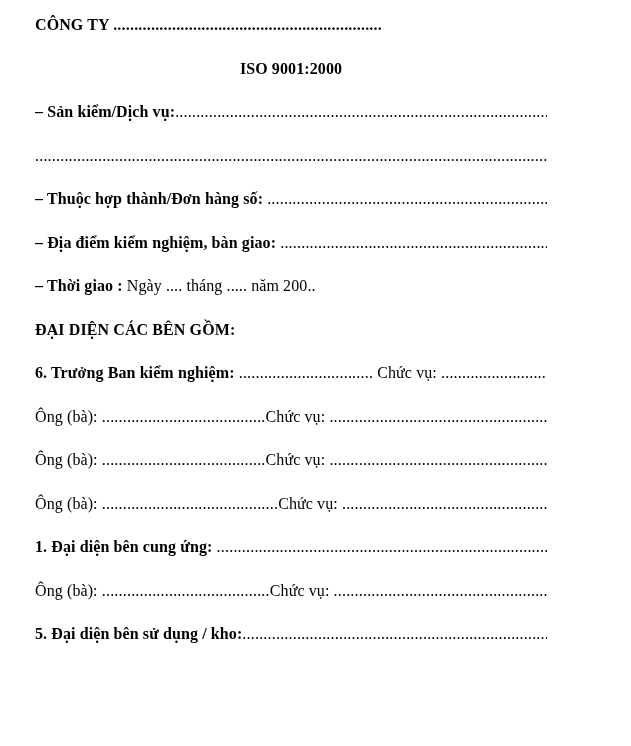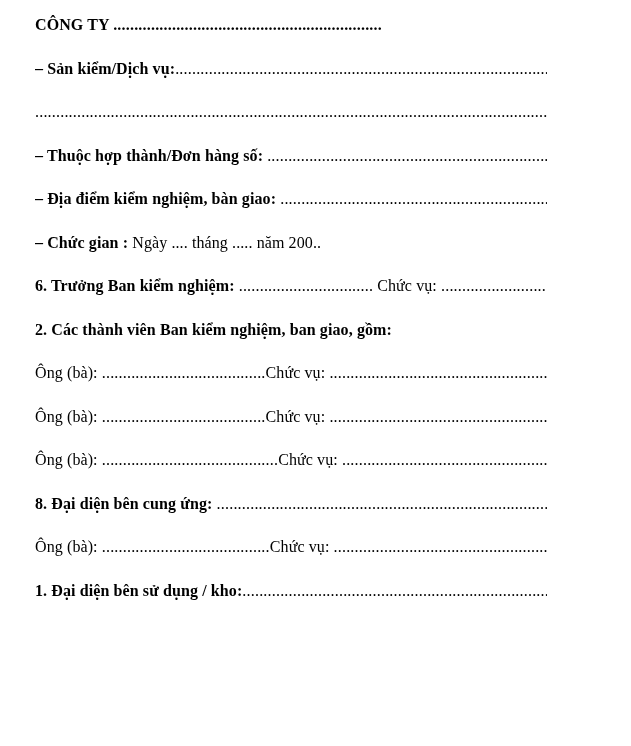--- a/index.html
+++ b/index.html
@@ -31,32 +31,33 @@
   .dots { letter-spacing: 0.2px; }
 </style>
 </head>
 <body style="background: rgb(255, 255, 255); color: rgb(0, 0, 0);">
 
 <div class="page">
   <div class="doc-body">
 
     <p class="line"><span class="bold">CÔNG TY </span><span class="bold dots">................................................................</span></p>
 
+    <p class="line center bold">ISO 9001:2000</p>
 
 
     <div id="form-body">
         <p class="line"><span class="bold ">– Sản kiểm/Dịch vụ:</span><span class="dots">..........................................................................................</span></p>
         <p class="line"><span class="dots">...............................................................................................................................</span></p>
         <p class="line"><span class="bold ">– Thuộc hợp thành/Đơn hàng số: </span><span class="dots">.....................................................................................</span></p>
         <p class="line"><span class="bold ">– Địa điểm kiểm nghiệm, bàn giao: </span><span class="dots">.................................................................</span></p>
-        <p class="line"><span class="bold ">– Chức gian : </span><span class="">Ngày .... tháng ..... năm 200..</span></p>
+        <p class="line"><span class="bold ">– Thời giao : </span><span class="">Ngày .... tháng ..... năm 200..</span></p>
+        <p class="line"><span class="bold ">ĐẠI DIỆN CÁC BÊN GỒM:</span></p>
         <p class="line"><span class="bold ">6. Trưởng Ban kiểm nghiệm: </span><span class="dots">................................</span><span class=""> Chức vụ: </span><span class="dots">.................................</span></p>
-        <p class="line"><span class="bold ">2. Các thành viên Ban kiểm nghiệm, ban giao, gồm:</span></p>
         <p class="line"><span class="">Ông (bà): </span><span class="dots">.......................................</span><span class="">Chức vụ: </span><span class="dots">.........................................................</span></p>
         <p class="line"><span class="">Ông (bà): </span><span class="dots">.......................................</span><span class="">Chức vụ: </span><span class="dots">.........................................................</span></p>
         <p class="line"><span class="">Ông (bà): </span><span class="dots">..........................................</span><span class="">Chức vụ: </span><span class="dots">.........................................................</span></p>
-        <p class="line"><span class="bold ">8. Đại diện bên cung ứng: </span><span class="dots">..........................................................................................</span></p>
+        <p class="line"><span class="bold ">1. Đại diện bên cung ứng: </span><span class="dots">..........................................................................................</span></p>
         <p class="line"><span class="">Ông (bà): </span><span class="dots">........................................</span><span class="">Chức vụ: </span><span class="dots">.........................................................</span></p>
-        <p class="line"><span class="bold ">1. Đại diện bên sử dụng / kho:</span><span class="dots">...................................................................................</span></p>
+        <p class="line"><span class="bold ">5. Đại diện bên sử dụng / kho:</span><span class="dots">...................................................................................</span></p>
       </div>
 
   </div>
 </div>
 
 </body></html>

